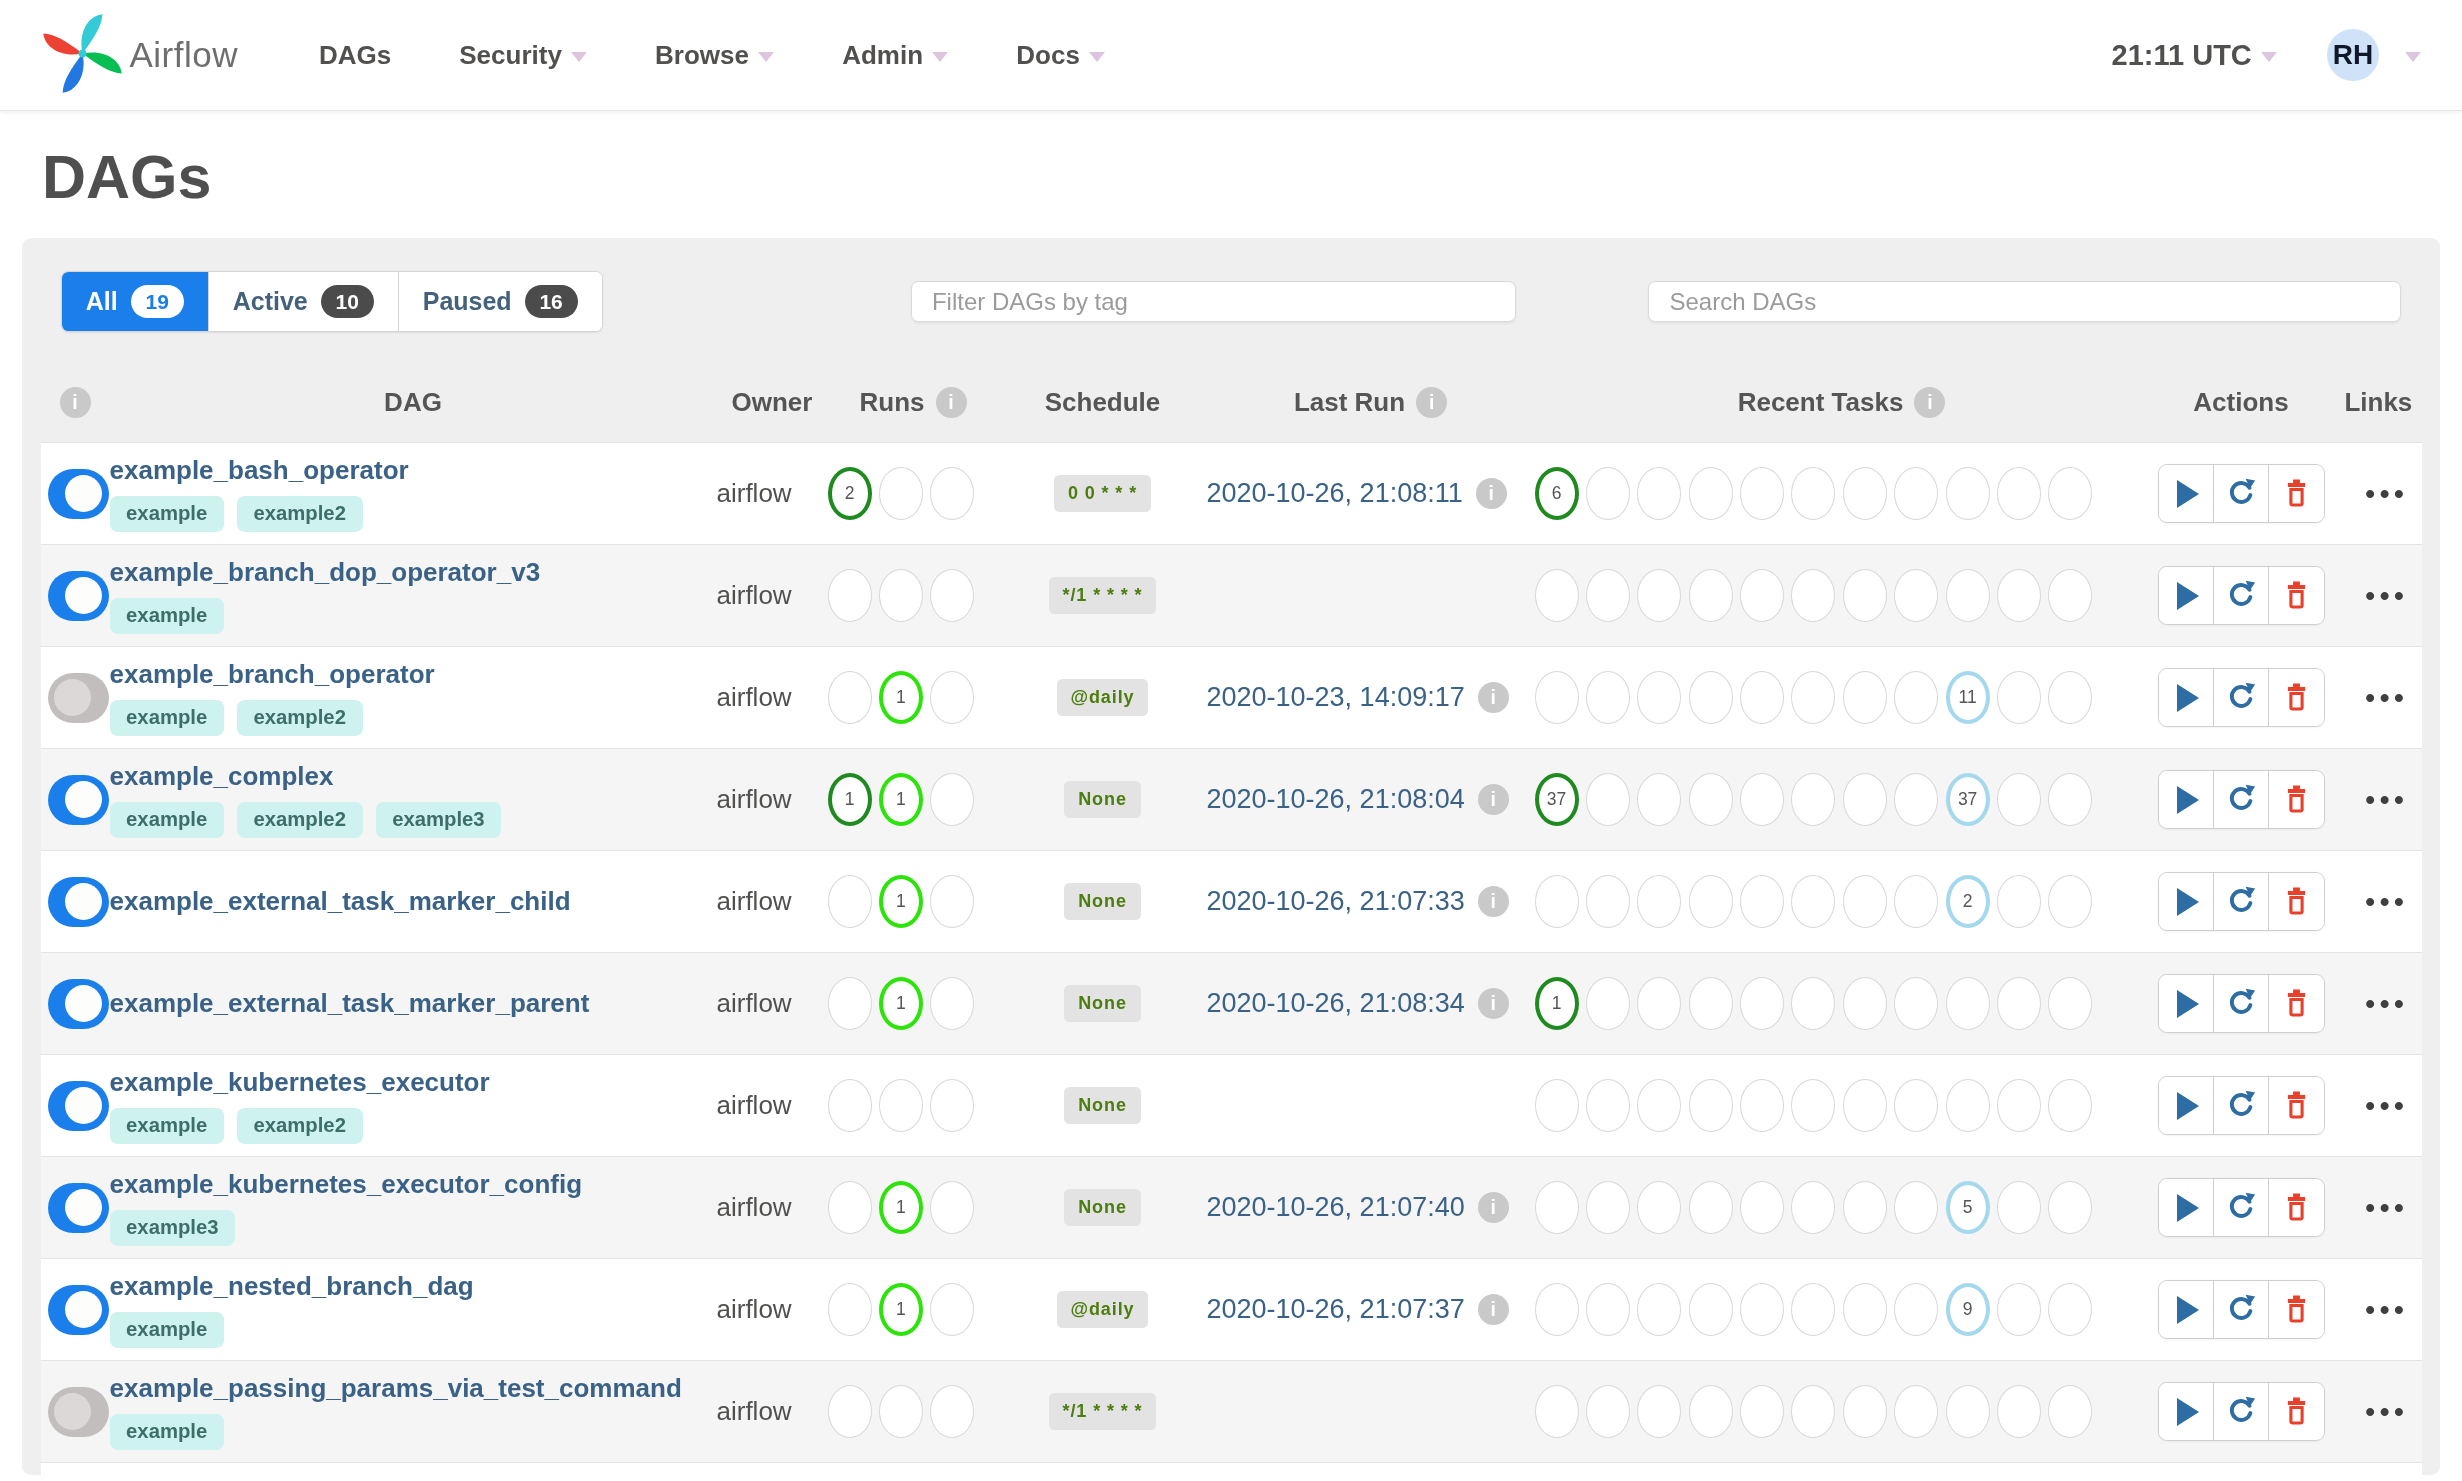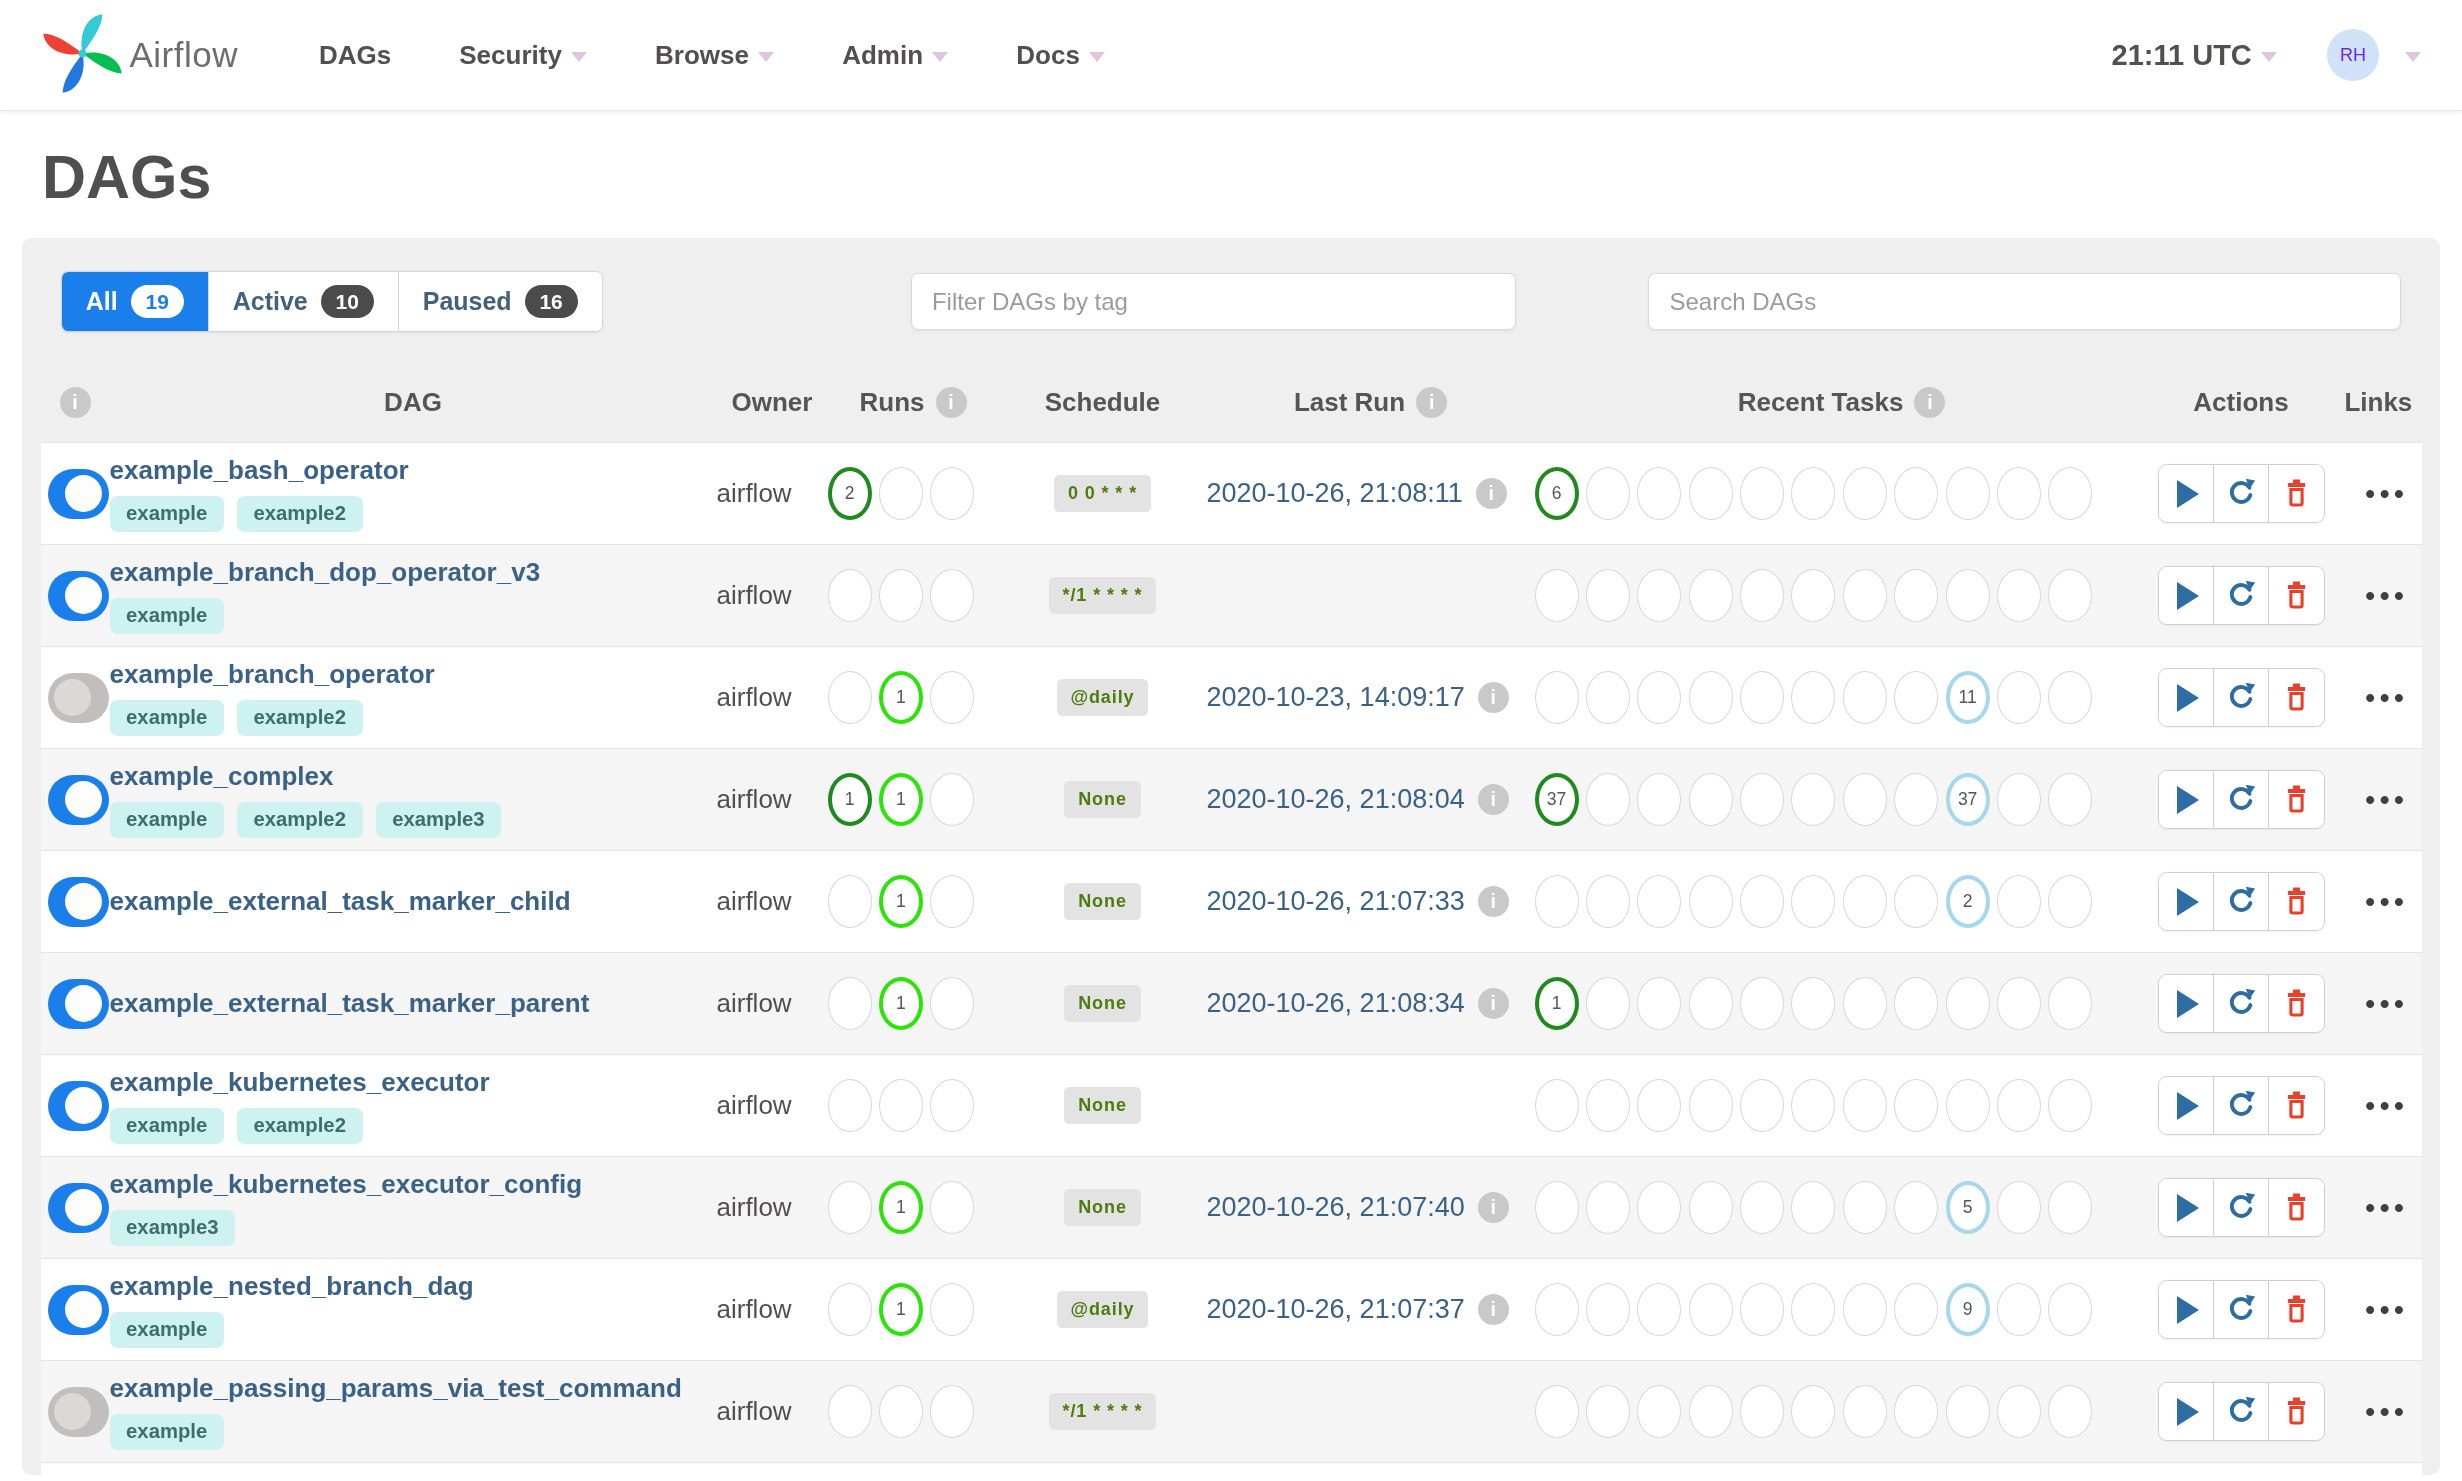--- a/index.html
+++ b/index.html
@@ -10,40 +10,40 @@
   .navbar { height:111px; background:#fff; display:flex; align-items:center;
     padding:0 41px; border-bottom:0.9px solid #e6e6e6; box-shadow:0 1.8px 3.7px rgba(0,0,0,.06); }
   .brand { display:flex; align-items:center; }
   .brand-name { font-size:35px; color:#6e6e6e; margin-left:5.5px; letter-spacing:0.5px; }
   .nav-items { display:flex; align-items:center; margin-left:81px; gap:68px; }
   .nav-item { font-size:26px; font-weight:bold; color:#51504f; cursor:pointer; display:flex; align-items:center; }
   .caret { width:0; height:0; border-left:8.3px solid transparent; border-right:8.3px solid transparent;
     border-top:10.2px solid #ddc6dd; margin-left:9.2px; margin-top:3.7px; }
   .nav-right { margin-left:auto; display:flex; align-items:center; }
   .clock { font-size:29px; font-weight:bold; color:#51504f; display:flex; align-items:center; }
-  .avatar { width:52px; height:52px; border-radius:50%; background:#cfe2f8; color:#6d28d9;
-    font-weight:normal; font-size:18px; display:flex; align-items:center; justify-content:center; margin-left:50px; }
+  .avatar { width:52px; height:52px; border-radius:50%; background:#cfe2f8; color:#0f172a;
+    font-weight:bold; font-size:28px; display:flex; align-items:center; justify-content:center; margin-left:50px; }
 
   
   .page-title { font-size:61px; font-weight:bold; color:#4f4f4f; margin:31px 0 26px 42px; }
   .panel { margin:0 22px; background:#efefef; border-radius:9.2px; padding:33px 18.5px 0 18.5px; }
 
   
   .filterbar { display:flex; align-items:center; padding:0 20.3px; }
   .tab-group { display:flex; border:0.9px solid #d5d5d5; border-radius:7.4px; overflow:hidden;
     background:#fff; box-shadow:0 0.9px 1.8px rgba(0,0,0,.08); }
   .tab { display:flex; align-items:center; gap:13px; height:59px; padding:0 24px;
     background:#fff; border:none; border-right:0.9px solid #d5d5d5; font-size:25px; font-weight:bold;
     color:#44617c; cursor:pointer; font-family:inherit; }
   .tab:last-child { border-right:none; }
   .tab .count { background:#4b4b4b; color:#fff; font-size:21px; font-weight:bold;
     padding:4.6px 14.8px; border-radius:18.5px; }
   .tab.active { background:#1a7fea; color:#fff; }
   .tab.active .count { background:#fff; color:#1a7fea; }
-  .filter-input { height:57px; border:0.9px solid #d9d9d9; border-radius:7.4px; padding:0 20.3px;
+  .filter-input { height:41px; border:0.9px solid #d9d9d9; border-radius:7.4px; padding:0 20.3px;
     font-size:24px; color:#444; background:#fff; font-family:inherit; box-shadow:0 1.8px 2.8px rgba(0,0,0,.05); }
   .filter-input::placeholder { color:#9b9b9b; }
   #tagFilter { width:605px; margin-left:308px; }
   #dagSearch { width:753px; margin-left:auto; }
 
   
   .tgrid { display:grid; grid-template-columns:69px 1fr 111px 171px 208px 328px 614px 185px 88px;
     align-items:center; }
   .thead { margin-top:31px; height:79px; font-size:26px; font-weight:bold; color:#555; }
   .th { display:flex; align-items:center; gap:11px;justify-content:center; }

